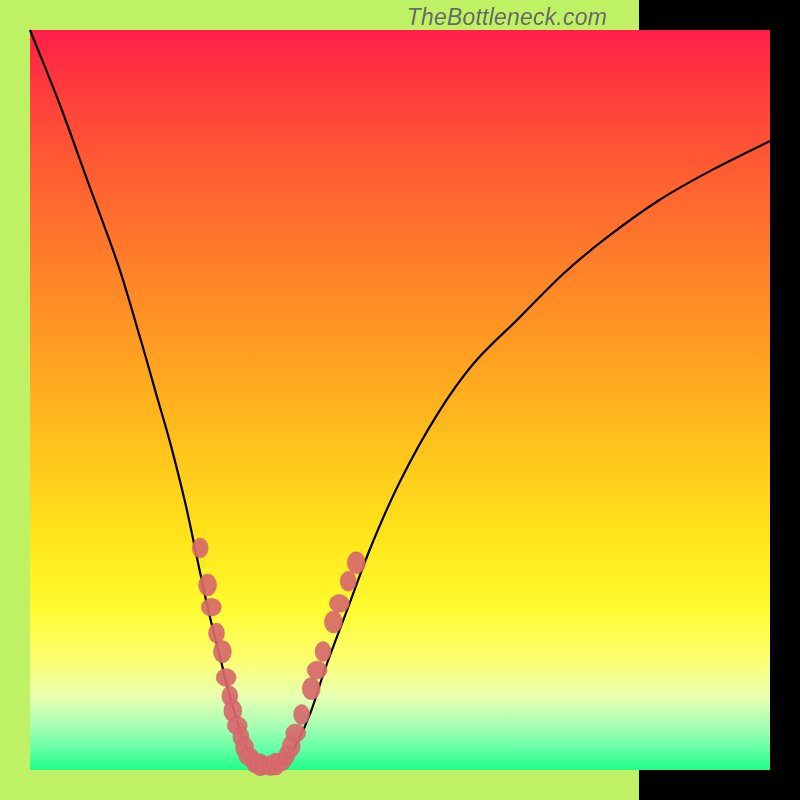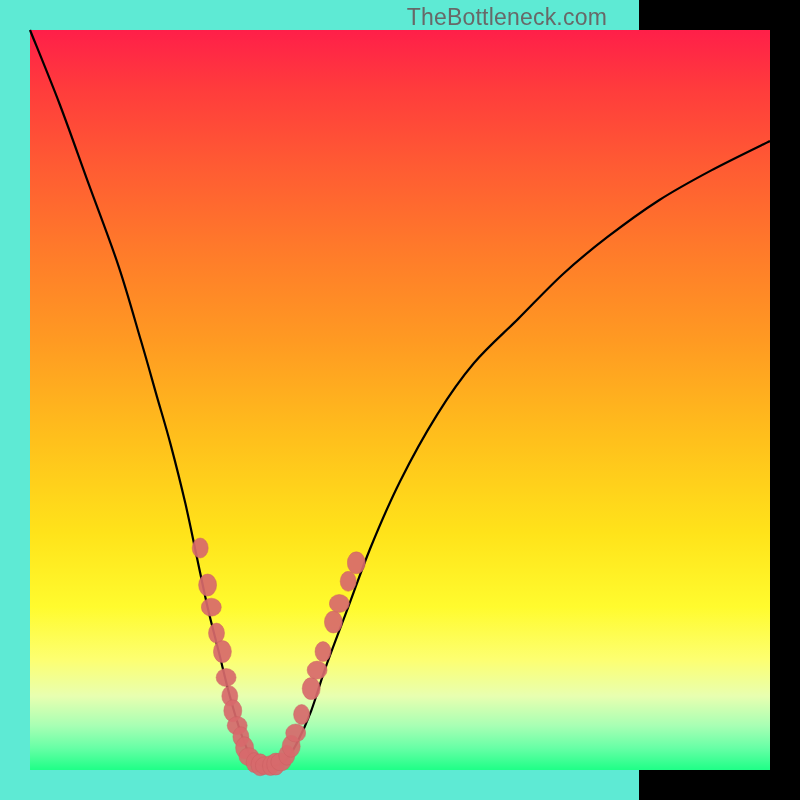--- a/index.html
+++ b/index.html
@@ -8,21 +8,22 @@
     width: 800px;
     height: 800px;
     background: #000;
     font-family: Arial, Helvetica, sans-serif;
     overflow: hidden;
   }
   .frame {
     position: relative;
     width: 639px;
     height: 800px;
-    background: #5eead4;
+    background: #bef264;
+    font-style: italic;
   }
   .plot-area {
     position: absolute;
     left: 30px;
     top: 30px;
     width: 740px;
     height: 740px;
     
     background: linear-gradient(
       to bottom,

